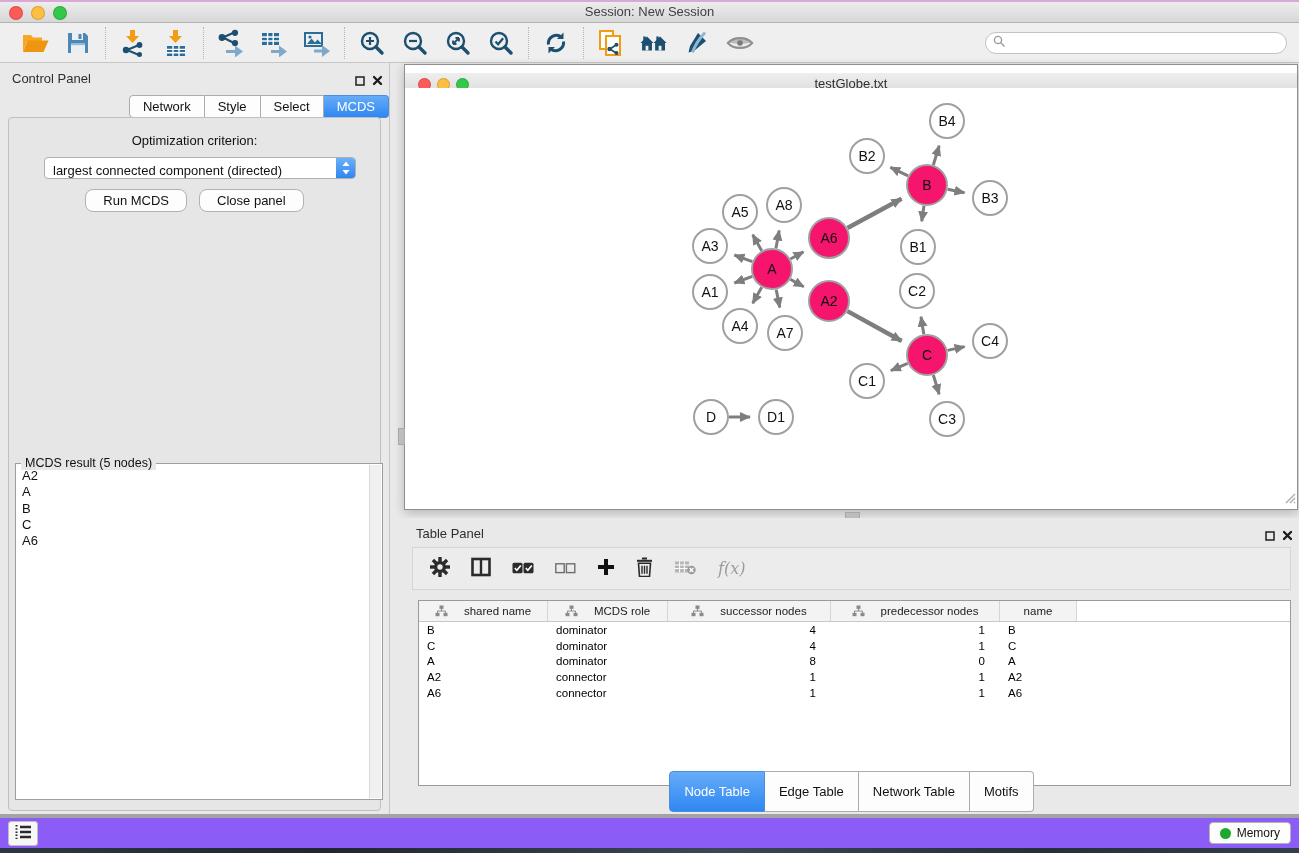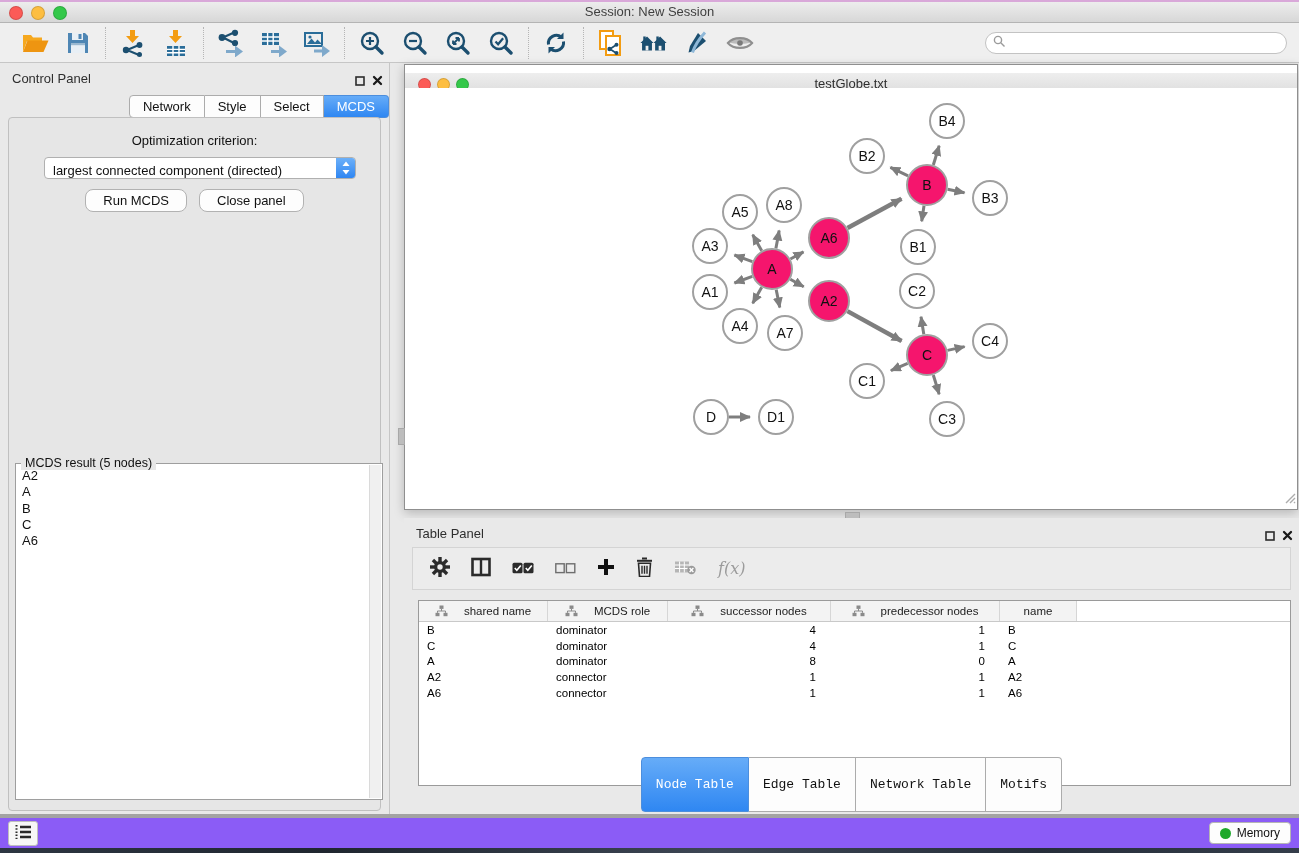--- a/index.html
+++ b/index.html
@@ -75,21 +75,21 @@
     border:1px solid #9A9A9A;box-sizing:border-box;overflow:hidden;}
   .t-head{display:flex;height:20px;border-bottom:1px solid #C9C9C9;}
   .th{display:flex;align-items:center;justify-content:center;gap:16px;background:#F3F3F3;
     border-right:1px solid #D6D6D6;font-size:11.5px;color:#222;box-sizing:border-box;}
   .t-body{position:absolute;top:21px;left:0;right:0;bottom:0;}
   .tr{display:flex;height:15.8px;align-items:center;}
   .td{font-size:11.5px;color:#000;box-sizing:border-box;padding-left:8px;white-space:nowrap;}
   .td.num{text-align:right;padding-left:0;padding-right:15px;}
   .w0{width:129px}.w1{width:120px}.w2{width:163px}.w3{width:169px}.w4{width:77px}
   .bottom-tabs{position:absolute;left:0;right:0;bottom:6px;display:flex;justify-content:center;}
-  .bottom-tabs .seg{padding:19px 14px;font-family:Liberation Mono, monospace;}
+  .bottom-tabs .seg{padding:12px 14px;}
   
   .statusbar{position:absolute;left:0;right:0;bottom:5px;height:30px;background:#8b5cf6;
     border-top:4px solid #a3a3a3;}
   .sb-listbtn{position:absolute;left:8px;top:3px;width:28px;height:23px;background:#F7F7F7;
     border:1px solid #BFBFBF;border-radius:3px;display:flex;align-items:center;justify-content:center;}
   .memory-btn{position:absolute;right:8px;top:4px;height:22px;background:#FDFDFD;border:1px solid #B5B5B5;
     border-radius:4px;display:flex;align-items:center;gap:6px;padding:0 10px;box-sizing:border-box;}
   .memory-dot{width:11px;height:11px;border-radius:50%;background:#1EA82B;}
   .memory-label{font-size:12px;color:#111;}
   .desktop-bottom{position:absolute;left:0;right:0;bottom:0;height:5px;

